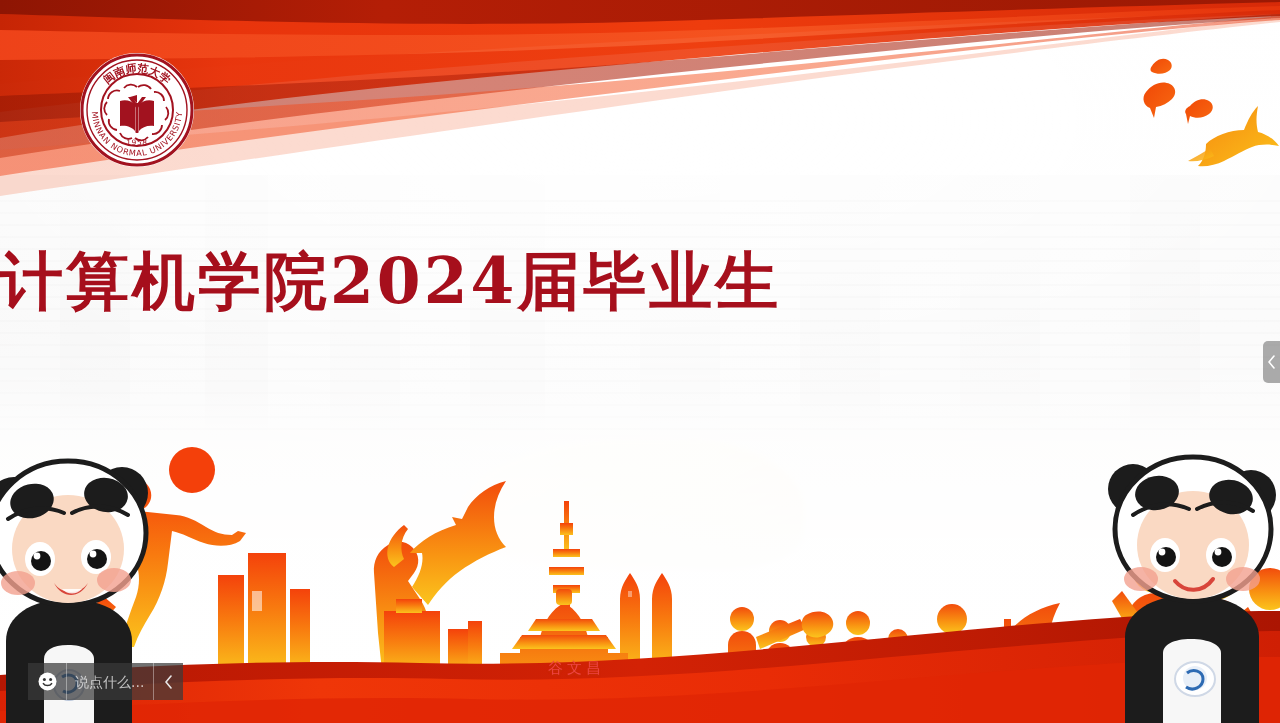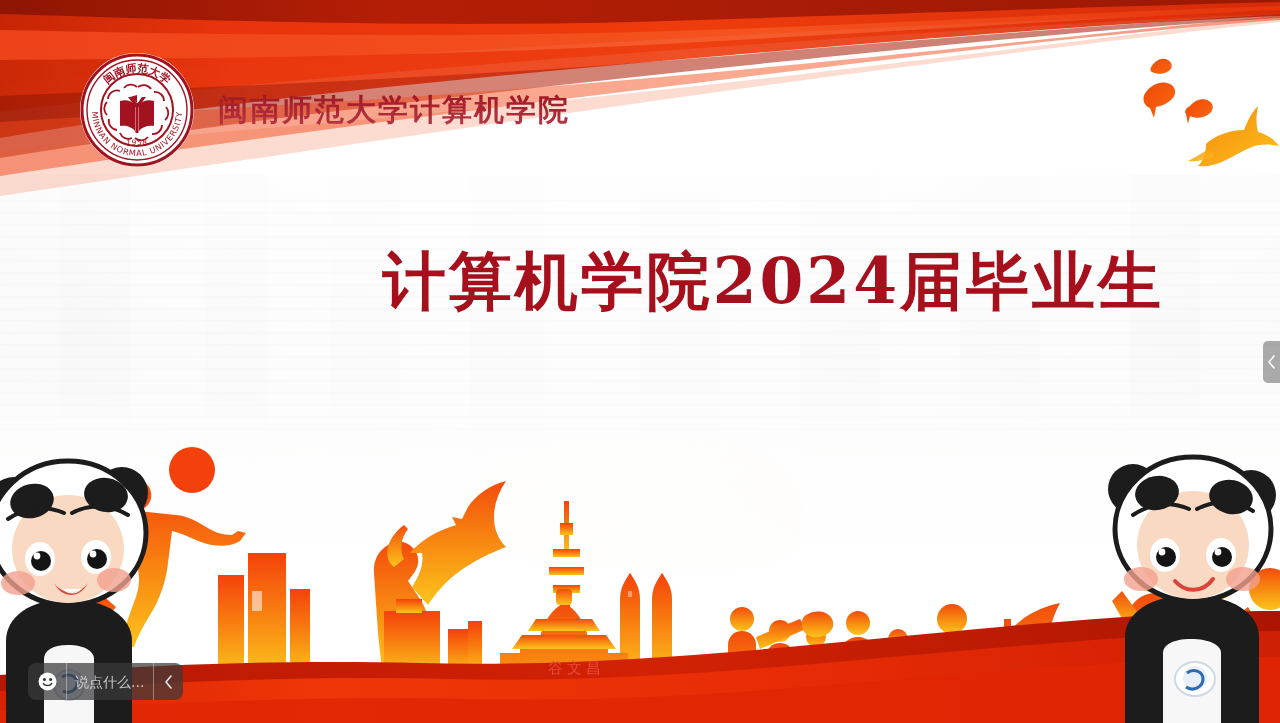--- a/index.html
+++ b/index.html
@@ -84,21 +84,21 @@
     font-size:30px;font-weight:700;letter-spacing:2px;
     color:#a71b28;white-space:nowrap;
     background:linear-gradient(180deg,#9c1420 0%,#bb3a46 100%);
     -webkit-background-clip:text;background-clip:text;
     -webkit-text-fill-color:transparent;
   }
 
   
   .title-block{
     position:absolute;left:0;top:222px;width:1164px;
-    text-align:right;pointer-events:none;padding-left:20px;
+    text-align:left;pointer-events:none;
   }
   .title-line{
     font-family:"DejaVu Serif","Liberation Serif",serif;
     font-size:63px;line-height:118px;font-weight:700;
     letter-spacing:3px;color:#a60f1c;
     text-shadow:0 1px 0 rgba(255,255,255,.55);
   }
 
   
   .birds{position:absolute;right:0;top:44px;width:170px;height:140px;pointer-events:none;}
@@ -116,21 +116,21 @@
     display:flex;align-items:center;justify-content:center;
     cursor:pointer;
   }
   .panel-toggle svg{display:block;}
 
   
   .chatbar{
     position:absolute;left:28px;bottom:23px;
     height:37px;width:155px;
     background:rgba(58,58,58,.72);
-    border-radius:8px;
+    border-radius:0;
     display:flex;align-items:center;
     overflow:hidden;
   }
   .chat-emoji{
     width:38px;height:37px;flex:0 0 38px;
     display:flex;align-items:center;justify-content:center;
     cursor:pointer;
   }
   .chat-input{
     flex:1 1 auto;height:37px;min-width:0;
@@ -482,21 +482,20 @@
         <text x="59" y="94" text-anchor="middle" font-size="7.5" font-family="'DejaVu Sans','Liberation Sans',sans-serif" fill="#a2121f" letter-spacing="0.6">1958</text>
 
         <text font-size="11" fill="#a2121f" font-weight="bold" font-family="'DejaVu Serif','Liberation Serif',serif">
           <textPath href="#arcTop" startOffset="50%" text-anchor="middle">闽南师范大学</textPath>
         </text>
         <text font-size="8.2" fill="#a2121f" letter-spacing="0.7" font-family="'DejaVu Sans','Liberation Sans',sans-serif">
           <textPath href="#arcBot" startOffset="50%" text-anchor="middle">MINNAN NORMAL UNIVERSITY</textPath>
         </text>
       </svg>
     </div>
-    <div class="brand-title">闽南师范大学计算机学院</div>
   </div>
 
   <div class="title-block">
     <div class="title-line">计算机学院2024届毕业生</div>
   </div>
 
   <div class="panel-toggle">
     <svg width="9" height="14" viewBox="0 0 9 14">
       <path d="M7,1 L2,7 L7,13" fill="none" stroke="#ffffff" stroke-width="1.6" stroke-linecap="round" stroke-linejoin="round"></path>
     </svg>

